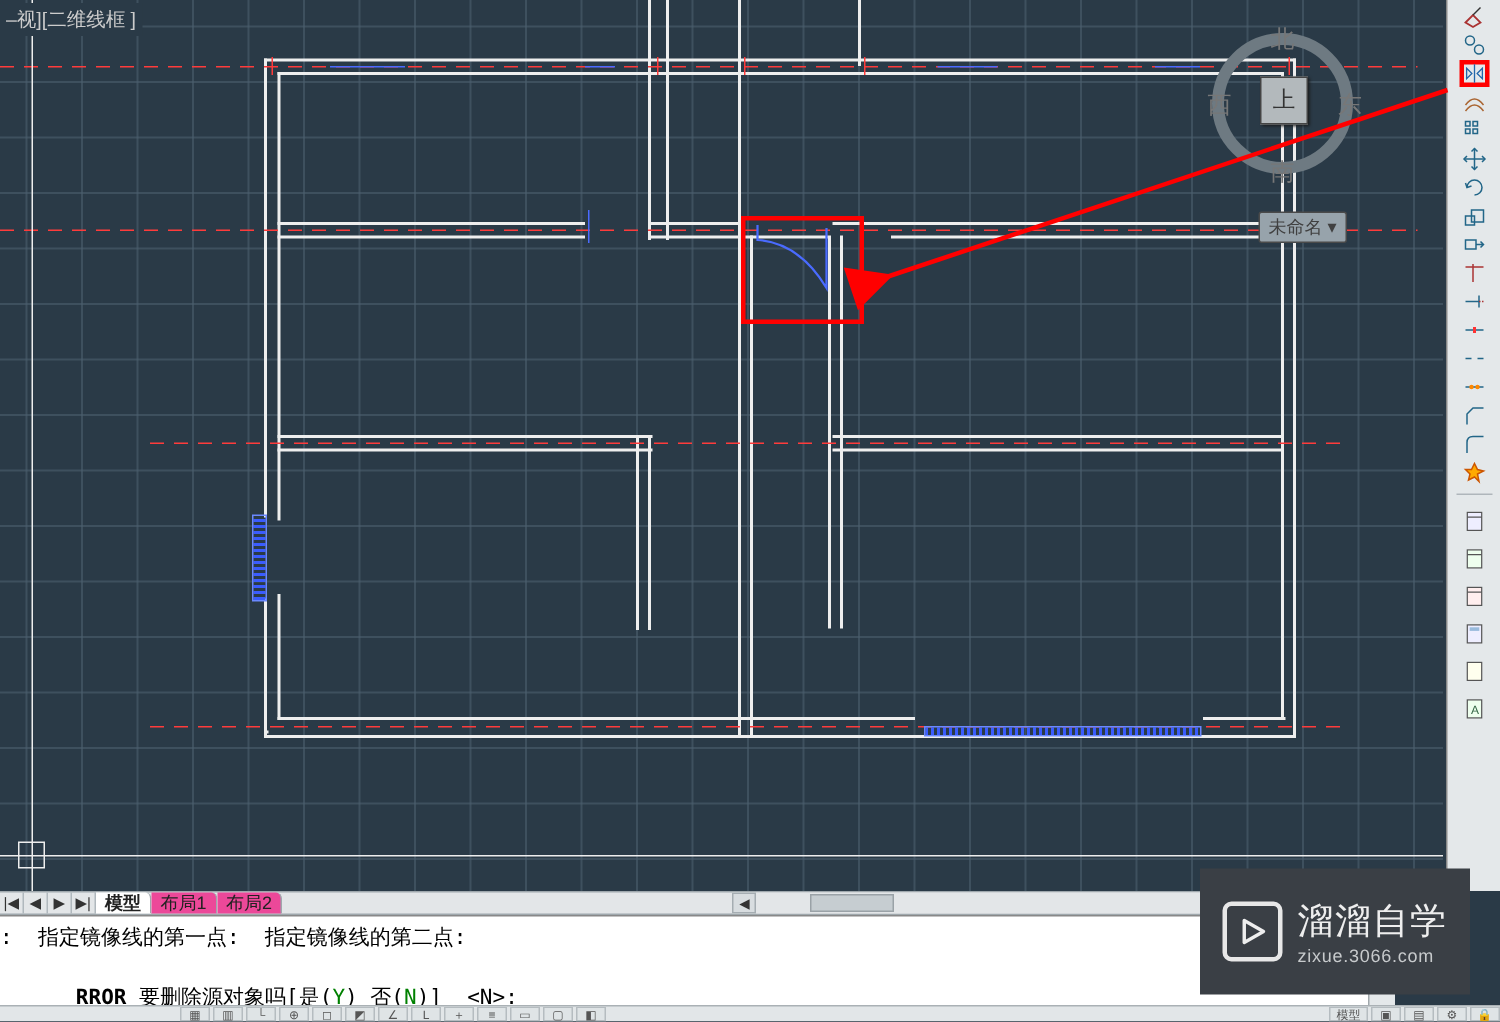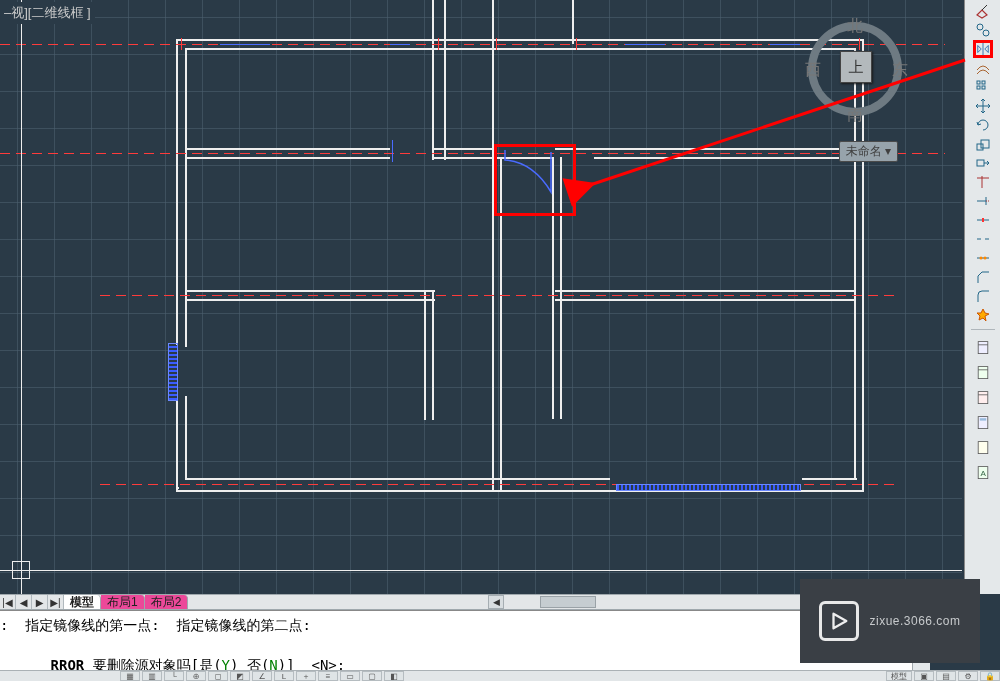--- a/index.html
+++ b/index.html
@@ -624,15 +624,16 @@
   <div class="s-btn">🔒</div>
 </div>
 
 <div class="watermark">
   <div class="wm-icon">
     <svg viewBox="0 0 24 24">
         <path d="M6 4 L20 12 L6 20 Z" fill="none" stroke="#eee" stroke-width="2.5" stroke-linejoin="round"></path>
       </svg>
   </div>
   <div class="wm-text">
+    <div class="wm-main">溜溜自学</div>
     <div class="wm-sub">zixue.3066.com</div>
   </div>
 </div>
 
 </body></html>

